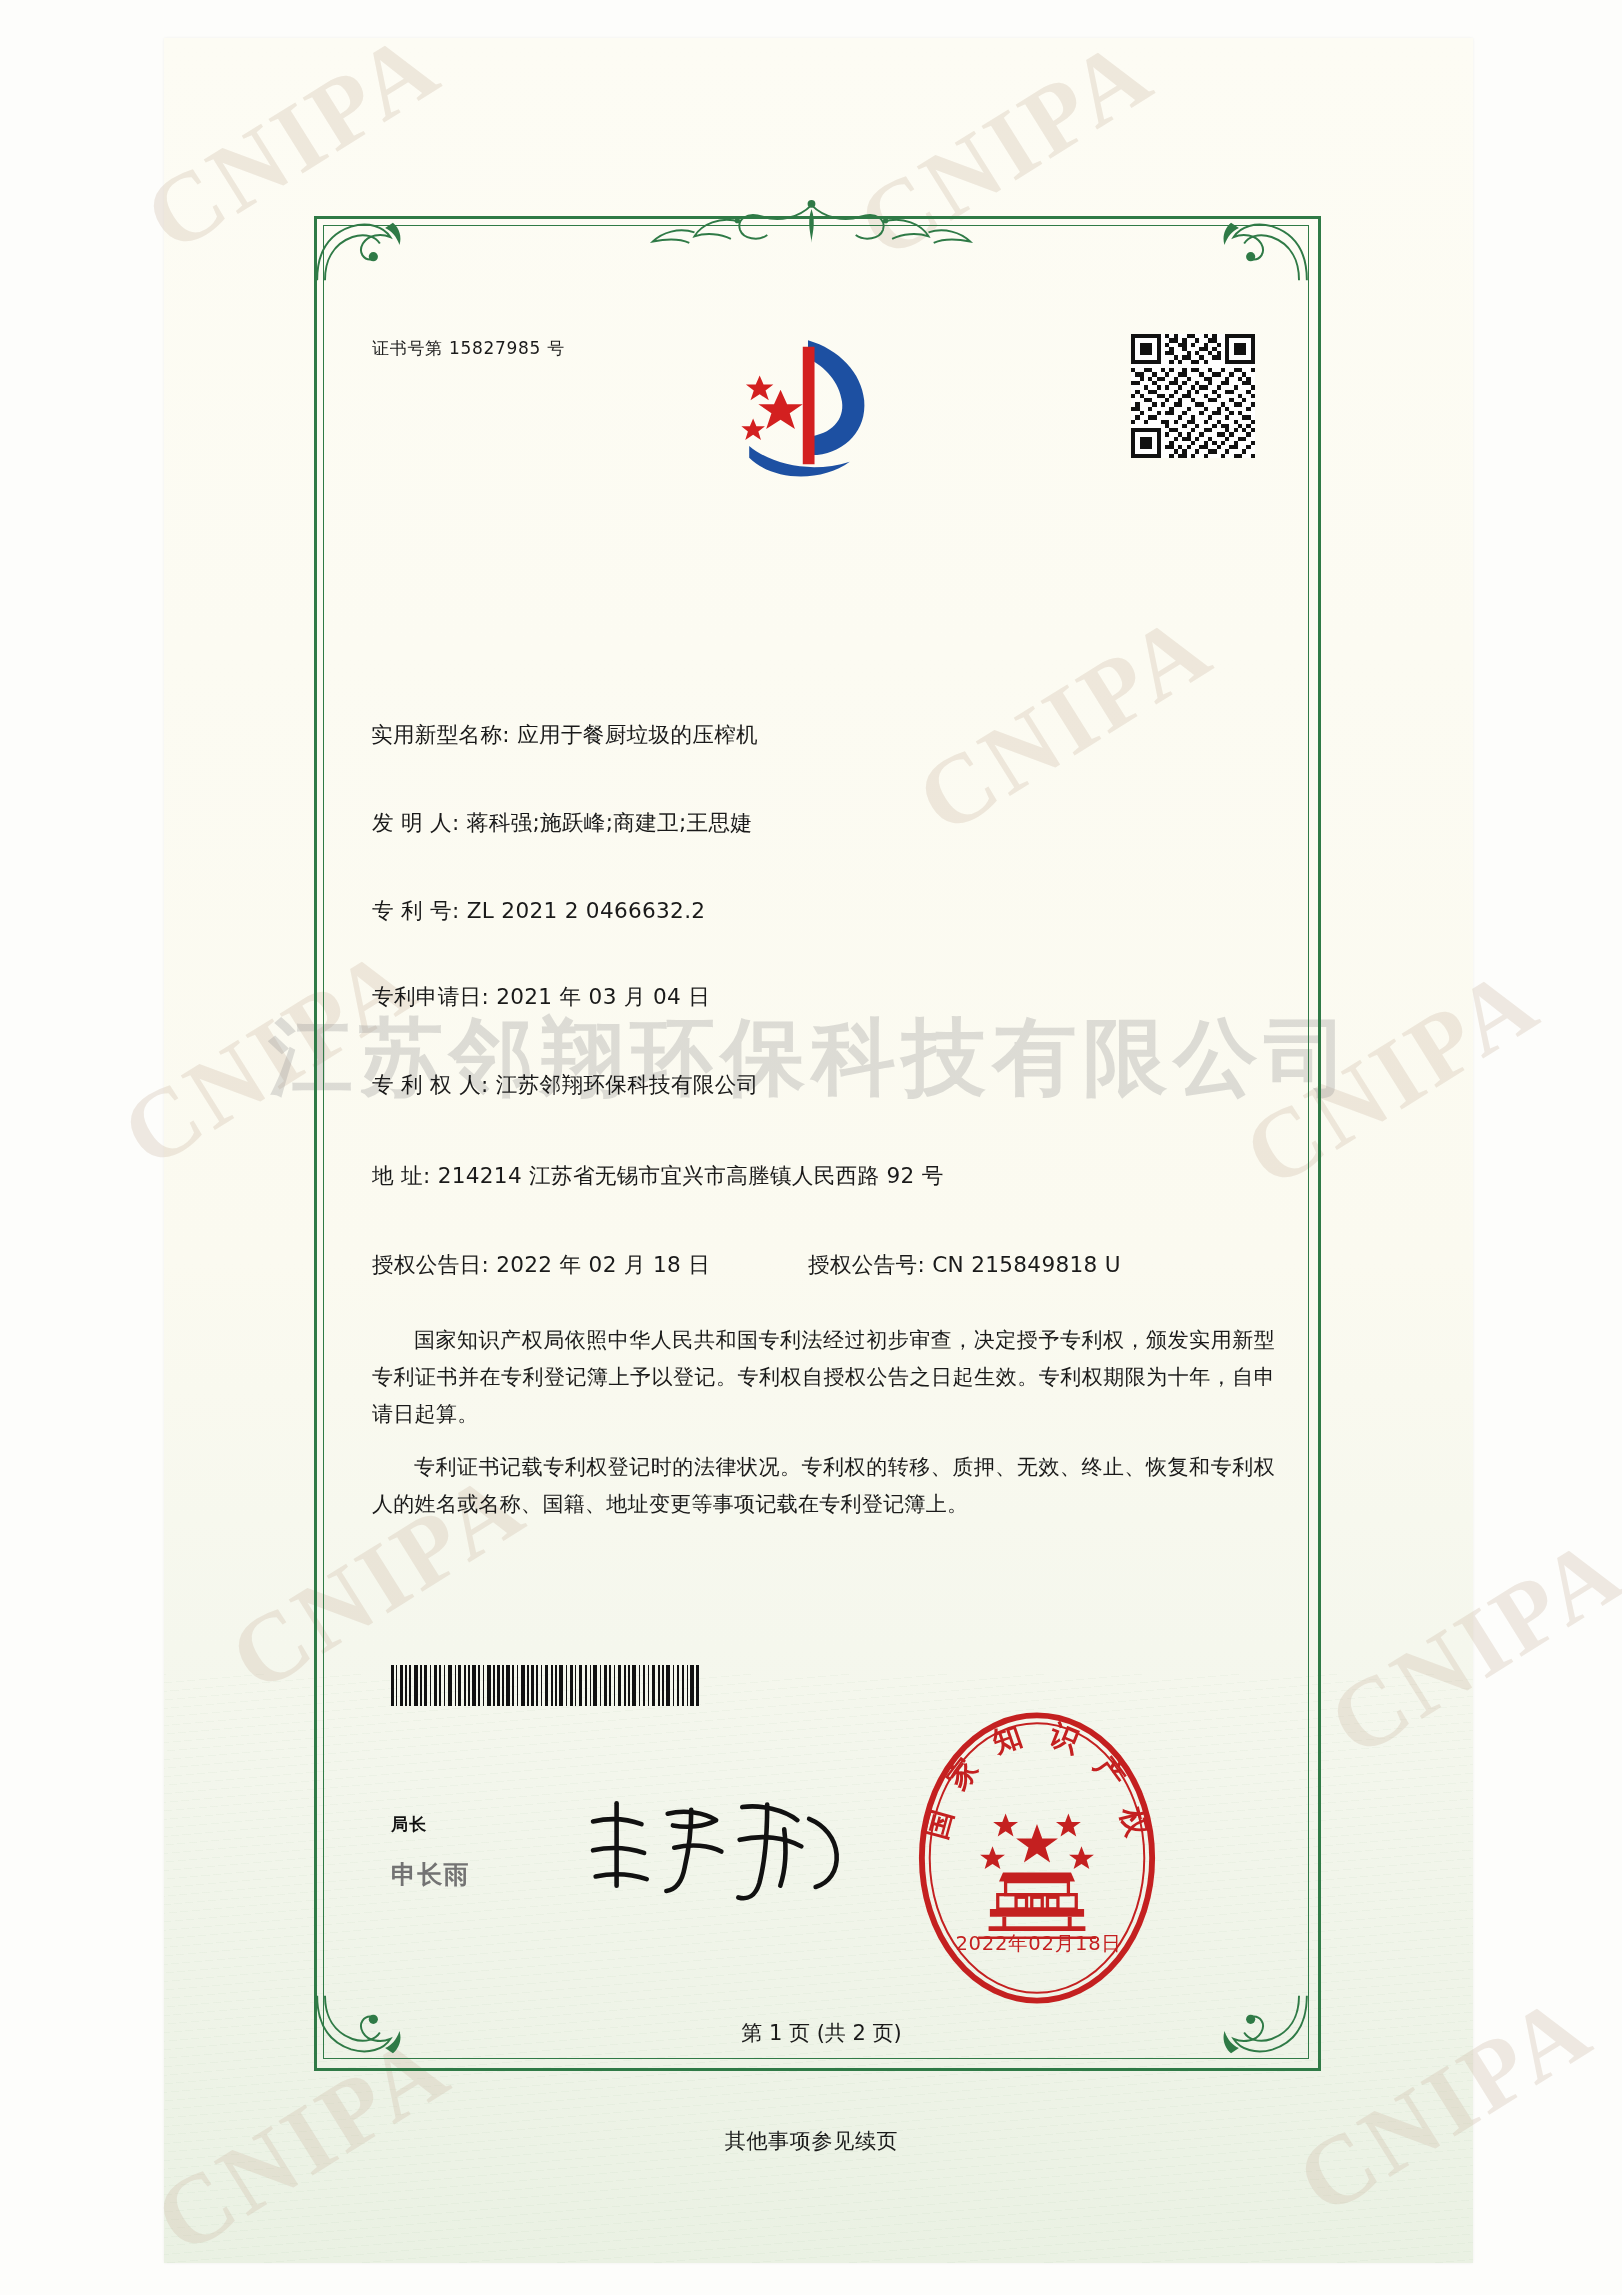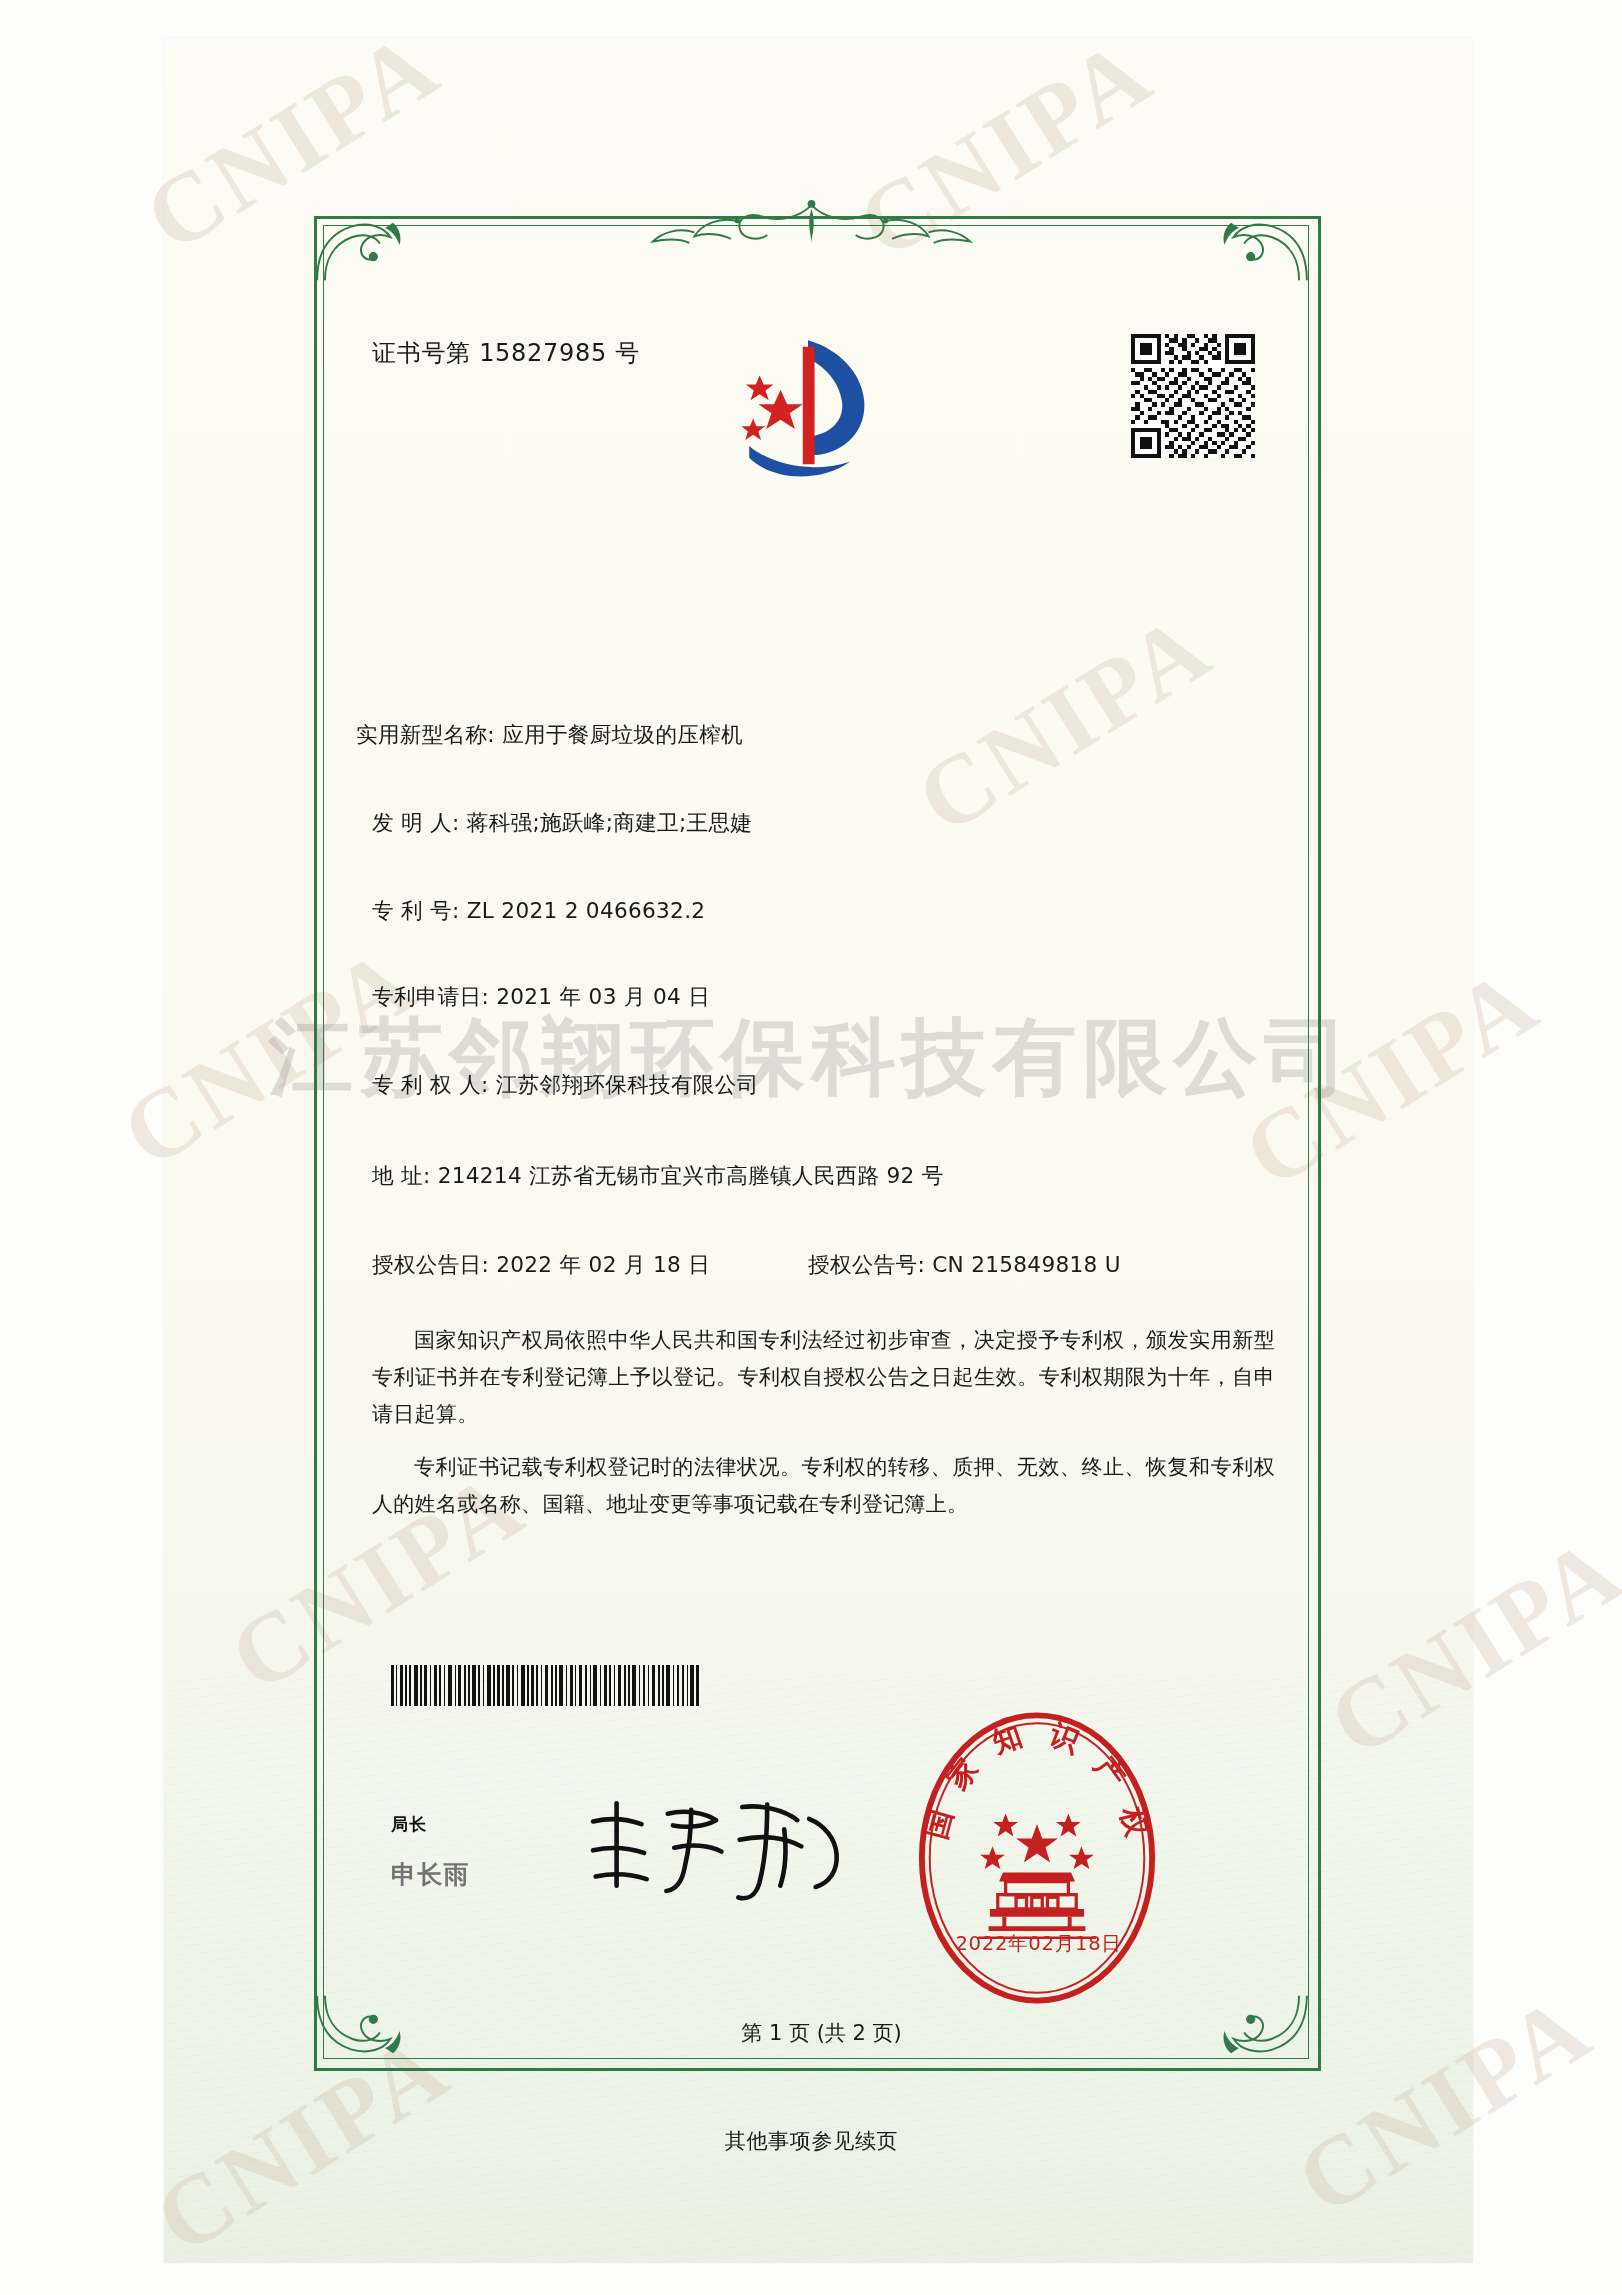--- a/index.html
+++ b/index.html
@@ -114,21 +114,21 @@
     left: 615px; top: 196px;
     width: 393px; height: 52px;
     color: #2f7a46;
   }
   .top-ornament svg { width: 100%; height: 100%; display: block; }
 
   
   .cert-no {
     position: absolute;
     left: 372px; top: 337px;
-    font-size: 24px;
+    font-size: 17px;
     color: #1a1a1a;
     letter-spacing: 0.7px;
     font-family: "DejaVu Sans", sans-serif;
   }
 
   .logo {
     position: absolute;
     left: 710px; top: 327px;
     width: 196px; height: 170px;
   }
@@ -163,21 +163,21 @@
     font-family: "DejaVu Sans", sans-serif;
     white-space: nowrap;
     letter-spacing: 0.3px;
   }
   .field .lbl {
     display: inline-block;
   }
   .field .val {
     display: inline-block;
   }
-  .f-name   { left: 356px; top: 720px; text-align: right; }
+  .f-name   { left: 371px; top: 720px; text-align: right; }
   .f-inv    { left: 372px; top: 808px; }
   .f-pno    { left: 372px; top: 896px; }
   .f-appd   { left: 372px; top: 982px; }
   .f-owner  { left: 372px; top: 1070px; }
   .f-addr   { left: 372px; top: 1161px; }
   .f-grant  { left: 372px; top: 1250px; }
   .f-grantno{ left: 808px; top: 1250px; }
 
   
   .para {

